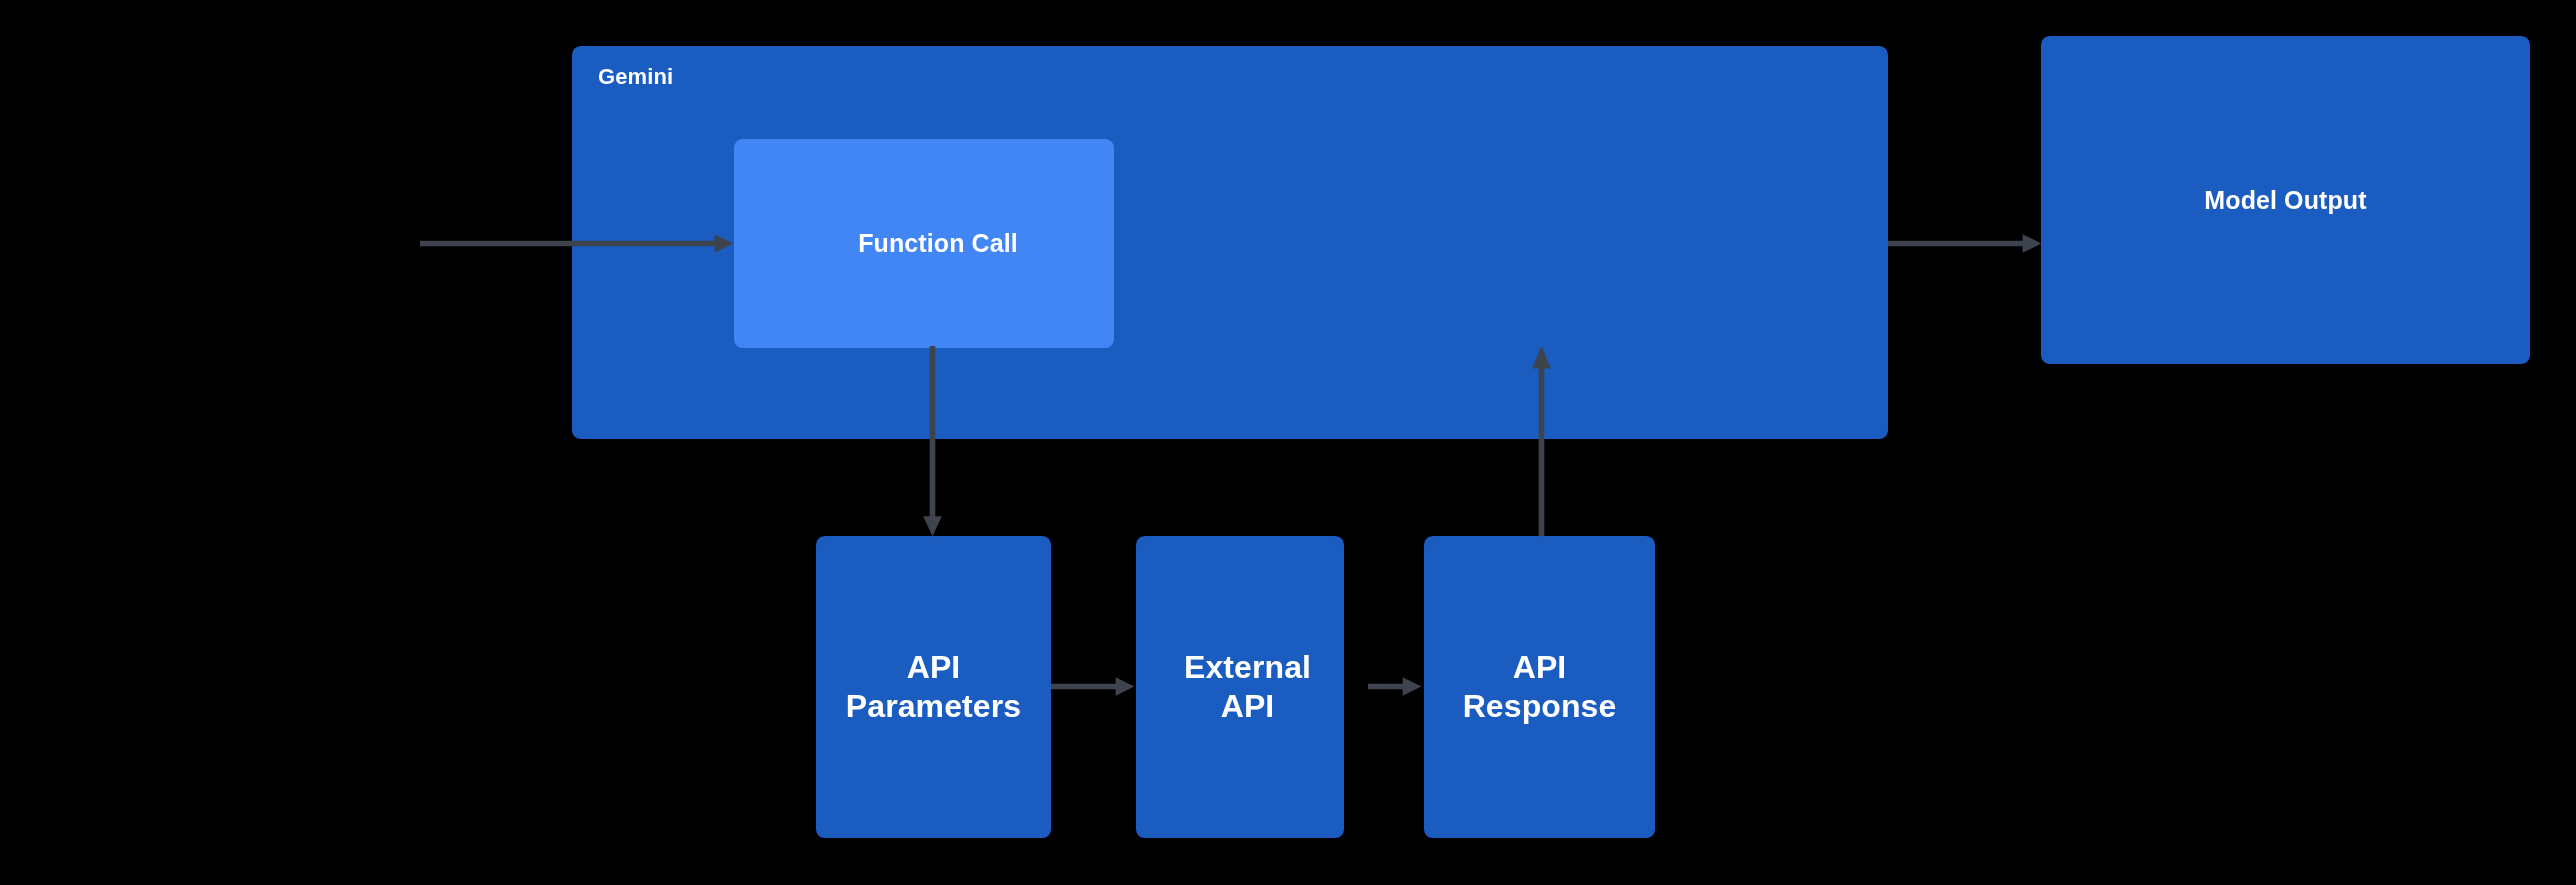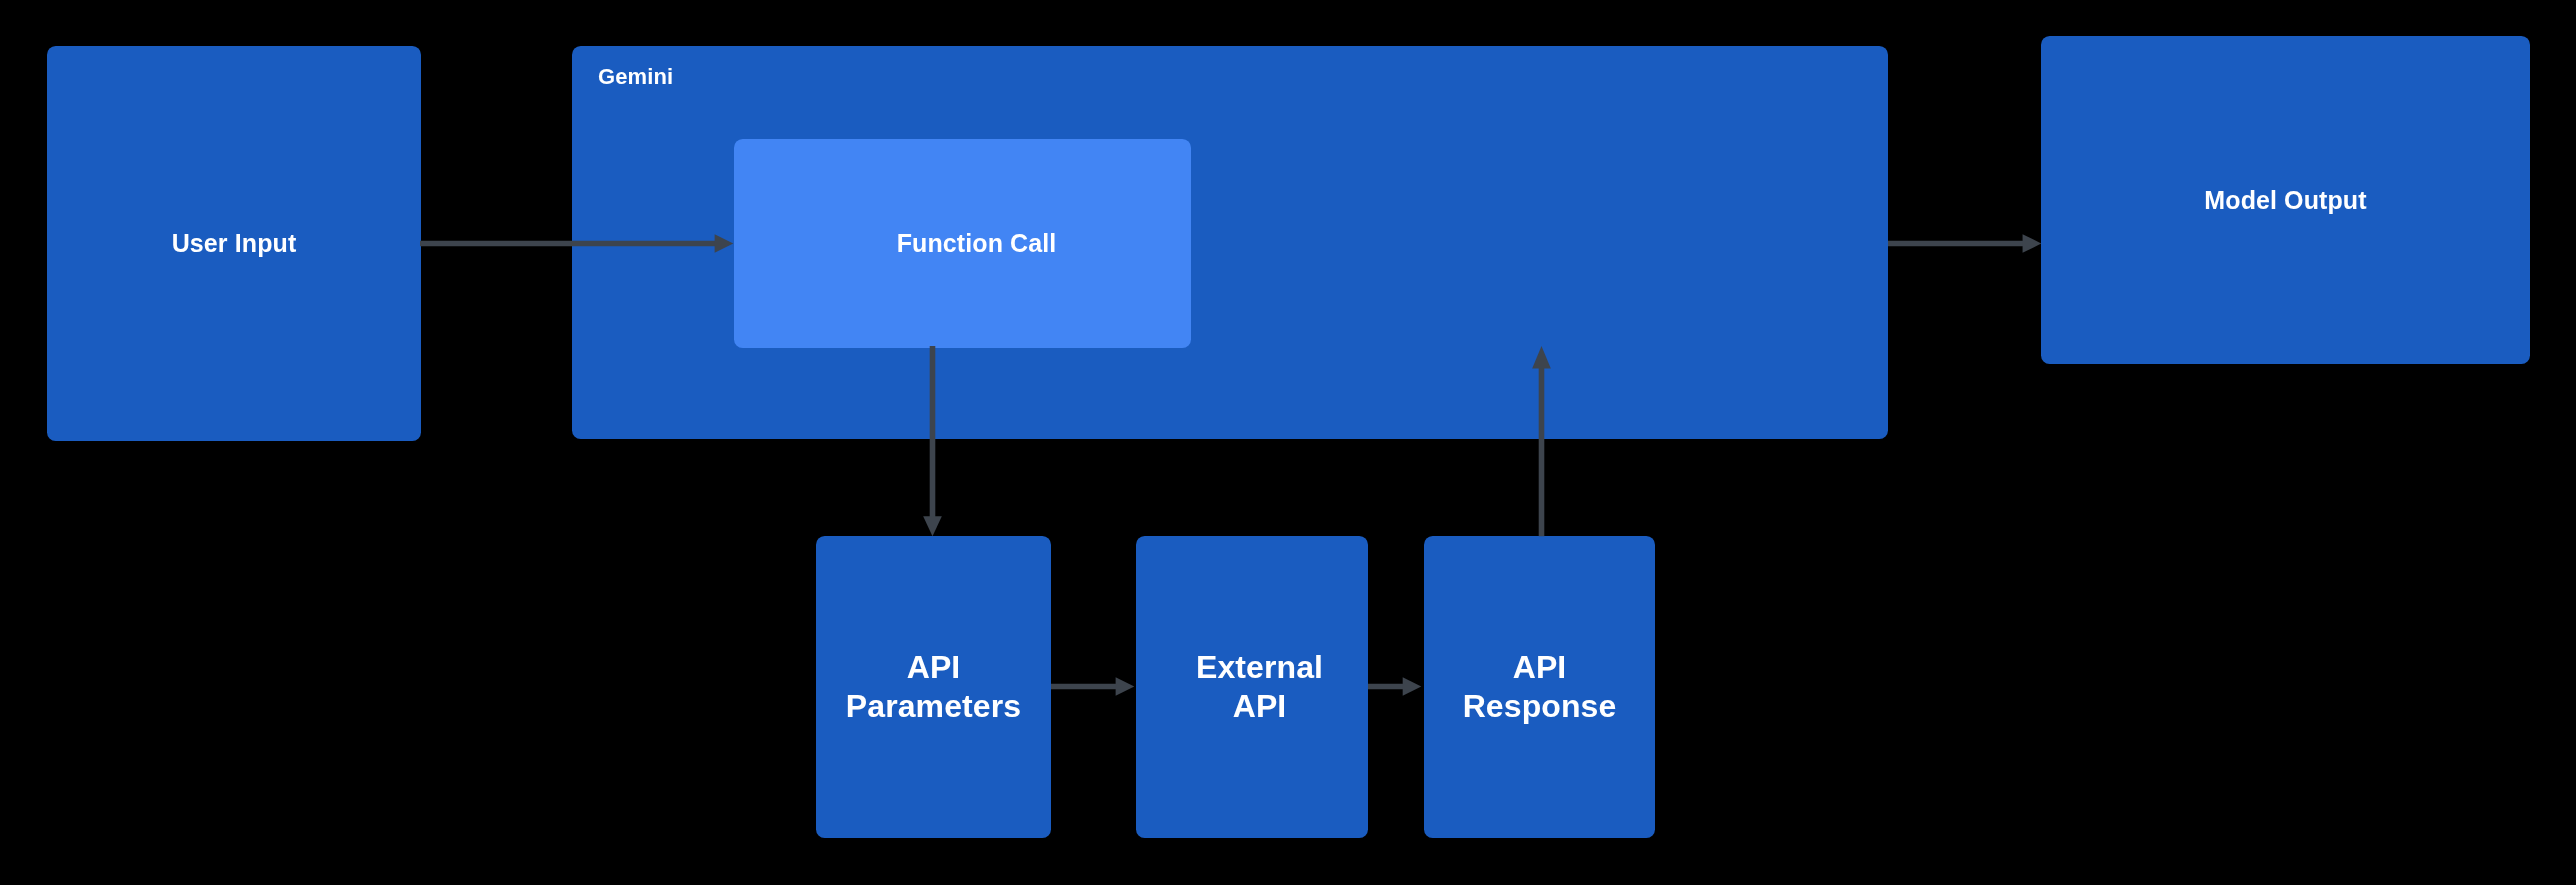--- a/index.html
+++ b/index.html
@@ -64,45 +64,42 @@
   }
   .edge svg {
     display: block;
     overflow: visible;
   }
 
   
   #user-input      { left: 47px;   top: 46px;   width: 374px;  height: 395px; }
   #gemini-cluster  { left: 572px;  top: 46px;   width: 1316px; height: 393px; }
   #gemini-label    { left: 598px;  top: 64px; }
-  #function-call     { left: 734px; top: 139px; width: 457px; height: 209px; padding-left: 28px; }
+  #function-call     { left: 734px; top: 139px; width: 380px; height: 209px; padding-left: 28px; }
   #function-response { left: 1341px; top: 139px; width: 395px; height: 208px; }
   #model-output    { left: 2041px; top: 36px;   width: 489px;  height: 328px; }
   #api-parameters  { left: 816px; top: 536px;  width: 235px;  height: 302px; }
-  #external-api    { left: 1136px; top: 536px;  width: 232px;  height: 302px; padding-left: 15px; }
+  #external-api    { left: 1136px; top: 536px;  width: 208px;  height: 302px; padding-left: 15px; }
   #api-response    { left: 1424px; top: 536px;  width: 231px;  height: 302px; }
 
   #edge-user-to-call        { left: 420px;  top: 231px; }
   #edge-call-to-params      { left: 920px; top: 346px; }
   #edge-params-to-external  { left: 1051px; top: 674px; }
   #edge-external-to-apiresp { left: 1368px; top: 674px; }
   #edge-apiresp-to-funcresp { left: 1529px; top: 346px; }
   #edge-gemini-to-output    { left: 1888px; top: 231px; }
 </style>
 </head>
 <body>
 
 <div id="canvas">
 
   <div class="cluster" id="gemini-cluster"></div>
   <div class="cluster-label" id="gemini-label">Gemini</div>
 
-  <div class="node node-primary" id="user-input">
-    <span>User Input</span>
-  </div>
 
   <div class="node node-inner" id="function-call">
     <span>Function Call</span>
   </div>
 
 
   <div class="node node-primary" id="model-output">
     <span>Model Output</span>
   </div>
 

